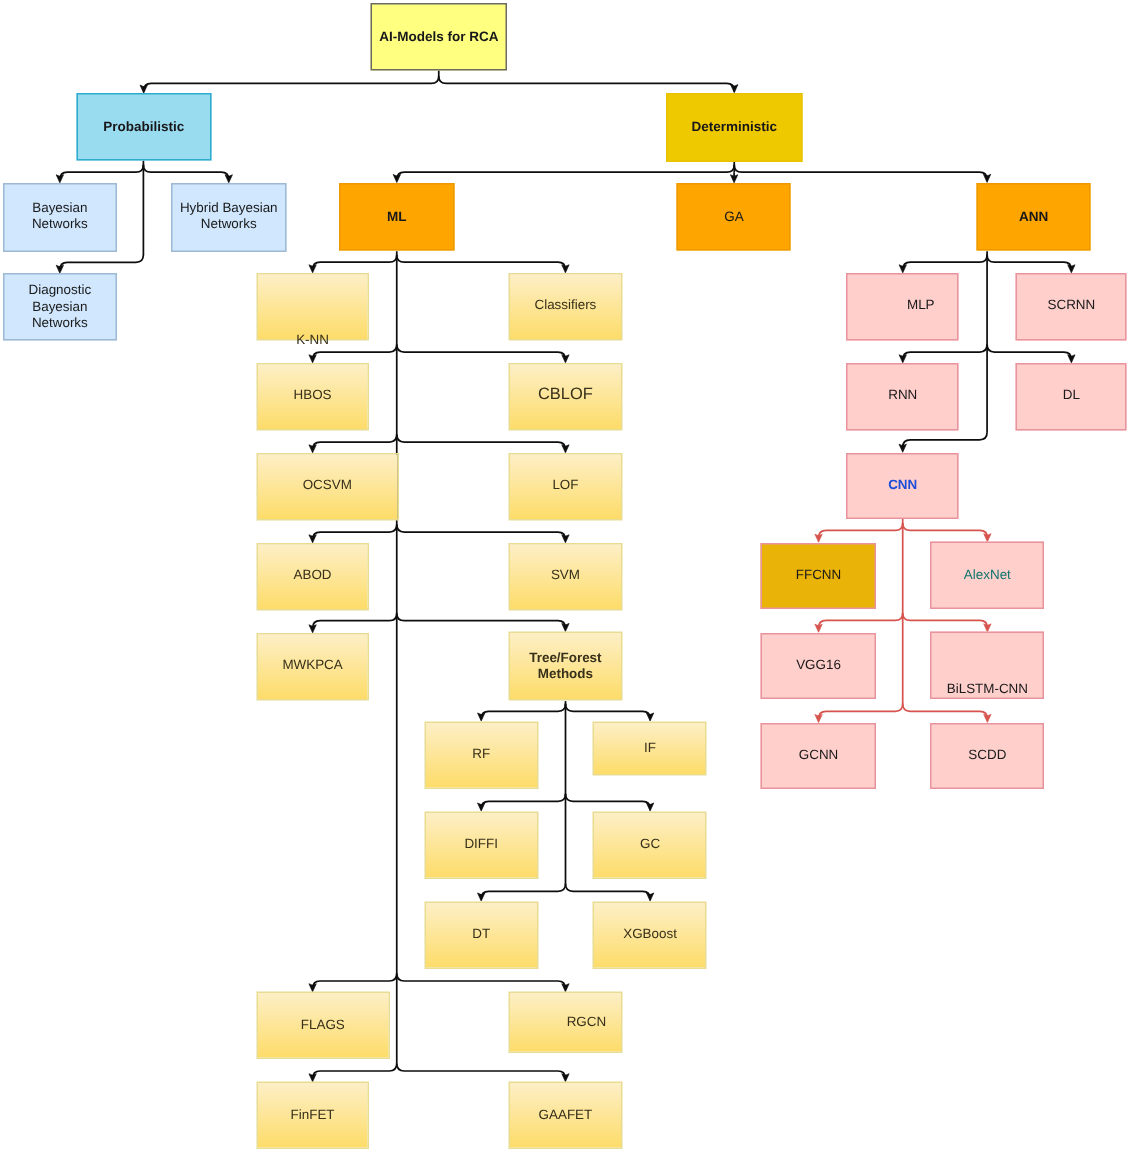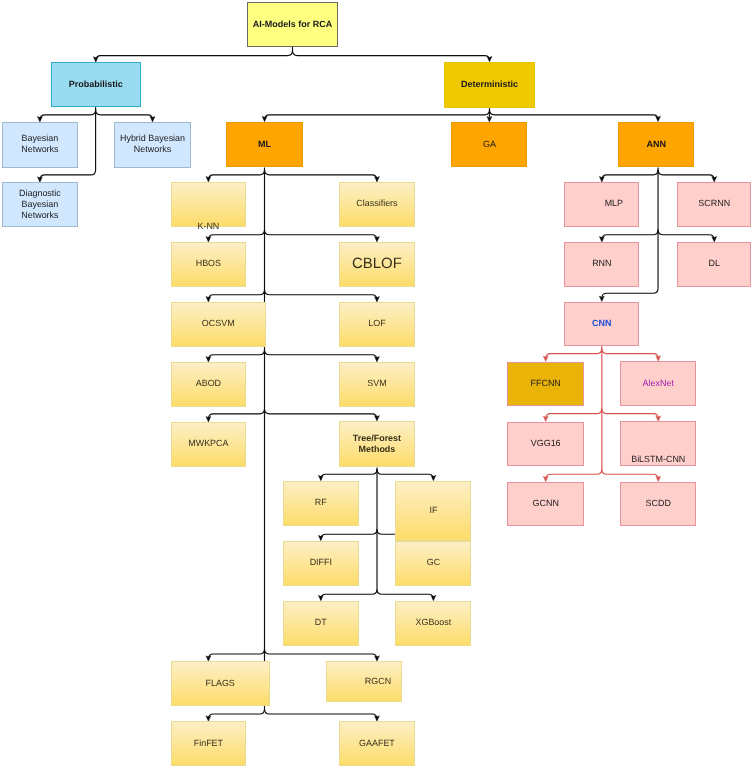--- a/index.html
+++ b/index.html
@@ -171,76 +171,76 @@
         <span class="lbl" style="font-size: 8.95px;">Diagnostic
 Bayesian
 Networks</span>
       </div>
     <div class="node" style="left: 226.4px; top: 121.7px; width: 76.3px; height: 45.8px; background: rgb(255, 165, 0); border-color: rgb(239, 153, 0); color: rgb(23, 23, 26);">
         <span class="lbl b" style="font-size: 9px;">ML</span>
       </div>
     <div class="node" style="left: 451.3px; top: 121.9px; width: 76.2px; height: 45.5px; background: rgb(255, 165, 0); border-color: rgb(239, 153, 0); color: rgb(23, 23, 26);">
         <span class="lbl" style="font-size: 9px;">GA</span>
       </div>
-    <div class="node" style="left: 618px; top: 121.6px; width: 76.3px; height: 45.9px; background: rgb(255, 165, 0); border-color: rgb(239, 153, 0); color: rgb(23, 23, 26);">
+    <div class="node" style="left: 651px; top: 121.6px; width: 76.3px; height: 45.9px; background: rgb(255, 165, 0); border-color: rgb(239, 153, 0); color: rgb(23, 23, 26);">
         <span class="lbl b" style="font-size: 9px;">ANN</span>
       </div>
     <div class="node" style="left: 170.7px; top: 181.9px; width: 75.4px; height: 44.7px; background: linear-gradient(rgb(253, 239, 198) 0%, rgb(253, 220, 105) 100%); border-color: rgb(232, 220, 146); color: rgb(55, 48, 26);">
         <span class="lbl" style="font-size: 8.95px; margin-top: 45px;">K-NN</span>
       </div>
     <div class="node" style="left: 170.7px; top: 241.9px; width: 75.4px; height: 44.7px; background: linear-gradient(rgb(253, 239, 198) 0%, rgb(253, 220, 105) 100%); border-color: rgb(232, 220, 146); color: rgb(55, 48, 26);">
         <span class="lbl" style="font-size: 8.95px;">HBOS</span>
       </div>
     <div class="node" style="left: 170.7px; top: 301.9px; width: 95px; height: 44.7px; background: linear-gradient(rgb(253, 239, 198) 0%, rgb(253, 220, 105) 100%); border-color: rgb(232, 220, 146); color: rgb(55, 48, 26);">
         <span class="lbl" style="font-size: 8.95px;">OCSVM</span>
       </div>
     <div class="node" style="left: 170.7px; top: 361.9px; width: 75.4px; height: 44.7px; background: linear-gradient(rgb(253, 239, 198) 0%, rgb(253, 220, 105) 100%); border-color: rgb(232, 220, 146); color: rgb(55, 48, 26);">
         <span class="lbl" style="font-size: 8.95px;">ABOD</span>
       </div>
     <div class="node" style="left: 170.7px; top: 421.9px; width: 75.4px; height: 44.7px; background: linear-gradient(rgb(253, 239, 198) 0%, rgb(253, 220, 105) 100%); border-color: rgb(232, 220, 146); color: rgb(55, 48, 26);">
         <span class="lbl" style="font-size: 8.95px;">MWKPCA</span>
       </div>
-    <div class="node" style="left: 170.7px; top: 661.2px; width: 99px; height: 44.7px; background: linear-gradient(rgb(253, 239, 198) 0%, rgb(253, 220, 105) 100%); border-color: rgb(232, 220, 146); color: rgb(55, 48, 26);">
+    <div class="node" style="left: 170.7px; top: 661.2px; width: 89px; height: 44.7px; background: linear-gradient(rgb(253, 239, 198) 0%, rgb(253, 220, 105) 100%); border-color: rgb(232, 220, 146); color: rgb(55, 48, 26);">
         <span class="lbl" style="font-size: 8.95px;">FLAGS</span>
       </div>
     <div class="node" style="left: 170.7px; top: 721.2px; width: 75.4px; height: 44.7px; background: linear-gradient(rgb(253, 239, 198) 0%, rgb(253, 220, 105) 100%); border-color: rgb(232, 220, 146); color: rgb(55, 48, 26);">
         <span class="lbl" style="font-size: 8.95px;">FinFET</span>
       </div>
     <div class="node" style="left: 339px; top: 181.9px; width: 75.9px; height: 44.7px; background: linear-gradient(rgb(253, 239, 198) 0%, rgb(253, 220, 105) 100%); border-color: rgb(232, 220, 146); color: rgb(55, 48, 26);">
         <span class="lbl" style="font-size: 8.95px;">Classifiers</span>
       </div>
     <div class="node" style="left: 339px; top: 241.9px; width: 75.9px; height: 44.7px; background: linear-gradient(rgb(253, 239, 198) 0%, rgb(253, 220, 105) 100%); border-color: rgb(232, 220, 146); color: rgb(55, 48, 26);">
-        <span class="lbl" style="font-size: 15px;">CBLOF</span>
+        <span class="lbl" style="font-size: 11px;">CBLOF</span>
       </div>
     <div class="node" style="left: 339px; top: 301.9px; width: 75.9px; height: 44.7px; background: linear-gradient(rgb(253, 239, 198) 0%, rgb(253, 220, 105) 100%); border-color: rgb(232, 220, 146); color: rgb(55, 48, 26);">
         <span class="lbl" style="font-size: 8.95px;">LOF</span>
       </div>
     <div class="node" style="left: 339px; top: 361.9px; width: 75.9px; height: 44.7px; background: linear-gradient(rgb(253, 239, 198) 0%, rgb(253, 220, 105) 100%); border-color: rgb(232, 220, 146); color: rgb(55, 48, 26);">
         <span class="lbl" style="font-size: 8.95px;">SVM</span>
       </div>
     <div class="node" style="left: 339px; top: 421px; width: 75.9px; height: 46.4px; background: linear-gradient(rgb(253, 239, 198) 0%, rgb(253, 220, 105) 100%); border-color: rgb(232, 220, 146); color: rgb(55, 48, 26);">
         <span class="lbl b" style="font-size: 8.95px;">Tree/Forest
 Methods</span>
       </div>
-    <div class="node" style="left: 326px; top: 661.2px; width: 75.9px; height: 41px; background: linear-gradient(rgb(253, 239, 198) 0%, rgb(253, 220, 105) 100%); border-color: rgb(232, 220, 146); color: rgb(55, 48, 26); padding-left: 28px;">
+    <div class="node" style="left: 339px; top: 661.2px; width: 75.9px; height: 41px; background: linear-gradient(rgb(253, 239, 198) 0%, rgb(253, 220, 105) 100%); border-color: rgb(232, 220, 146); color: rgb(55, 48, 26); padding-left: 28px;">
         <span class="lbl" style="font-size: 8.95px;">RGCN</span>
       </div>
     <div class="node" style="left: 339px; top: 721.2px; width: 75.9px; height: 44.7px; background: linear-gradient(rgb(253, 239, 198) 0%, rgb(253, 220, 105) 100%); border-color: rgb(232, 220, 146); color: rgb(55, 48, 26);">
         <span class="lbl" style="font-size: 8.95px;">GAAFET</span>
       </div>
     <div class="node" style="left: 282.8px; top: 480.7px; width: 76px; height: 45.3px; background: linear-gradient(rgb(253, 239, 198) 0%, rgb(253, 220, 105) 100%); border-color: rgb(232, 220, 146); color: rgb(55, 48, 26);">
         <span class="lbl" style="font-size: 8.95px;">RF</span>
       </div>
     <div class="node" style="left: 282.8px; top: 540.7px; width: 76px; height: 45.3px; background: linear-gradient(rgb(253, 239, 198) 0%, rgb(253, 220, 105) 100%); border-color: rgb(232, 220, 146); color: rgb(55, 48, 26);">
         <span class="lbl" style="font-size: 8.95px;">DIFFI</span>
       </div>
     <div class="node" style="left: 282.8px; top: 600.7px; width: 76px; height: 45.3px; background: linear-gradient(rgb(253, 239, 198) 0%, rgb(253, 220, 105) 100%); border-color: rgb(232, 220, 146); color: rgb(55, 48, 26);">
         <span class="lbl" style="font-size: 8.95px;">DT</span>
       </div>
-    <div class="node" style="left: 395.4px; top: 480.7px; width: 76px; height: 60px; background: linear-gradient(rgb(253, 239, 198) 0%, rgb(253, 220, 105) 100%); border-color: rgb(232, 220, 146); color: rgb(55, 48, 26);">
+    <div class="node" style="left: 395.4px; top: 480.7px; width: 76px; height: 36px; background: linear-gradient(rgb(253, 239, 198) 0%, rgb(253, 220, 105) 100%); border-color: rgb(232, 220, 146); color: rgb(55, 48, 26);">
         <span class="lbl" style="font-size: 8.95px;">IF</span>
       </div>
     <div class="node" style="left: 395.4px; top: 540.7px; width: 76px; height: 45.3px; background: linear-gradient(rgb(253, 239, 198) 0%, rgb(253, 220, 105) 100%); border-color: rgb(232, 220, 146); color: rgb(55, 48, 26);">
         <span class="lbl" style="font-size: 8.95px;">GC</span>
       </div>
     <div class="node" style="left: 395.4px; top: 600.7px; width: 76px; height: 45.3px; background: linear-gradient(rgb(253, 239, 198) 0%, rgb(253, 220, 105) 100%); border-color: rgb(232, 220, 146); color: rgb(55, 48, 26);">
         <span class="lbl" style="font-size: 8.95px;">XGBoost</span>
       </div>
     <div class="node" style="left: 564.3px; top: 181.9px; width: 75.1px; height: 44.9px; background: rgb(255, 207, 204); border-color: rgb(232, 147, 157); color: rgb(26, 26, 26); padding-left: 24px;">
         <span class="lbl" style="font-size: 8.95px;">MLP</span>
@@ -259,21 +259,21 @@
       </div>
     <div class="node" style="left: 507.4px; top: 361.5px; width: 76.6px; height: 44.8px; background: #eab308; border-color: rgb(232, 147, 157); color: rgb(26, 26, 26);">
         <span class="lbl" style="font-size: 8.95px;">FFCNN</span>
       </div>
     <div class="node" style="left: 507.4px; top: 421.5px; width: 76.6px; height: 44.8px; background: rgb(255, 207, 204); border-color: rgb(232, 147, 157); color: rgb(26, 26, 26);">
         <span class="lbl" style="font-size: 8.95px;">VGG16</span>
       </div>
     <div class="node" style="left: 507.4px; top: 481.7px; width: 76.6px; height: 44.8px; background: rgb(255, 207, 204); border-color: rgb(232, 147, 157); color: rgb(26, 26, 26);">
         <span class="lbl" style="font-size: 8.95px;">GCNN</span>
       </div>
-    <div class="node" style="left: 620.4px; top: 361.2px; width: 75.7px; height: 44.8px; background: rgb(255, 207, 204); border-color: rgb(232, 147, 157); color: #a21caf;">
+    <div class="node" style="left: 620.4px; top: 361.2px; width: 75.7px; height: 44.8px; background: rgb(255, 207, 204); border-color: rgb(232, 147, 157); color: #0f766e;">
         <span class="lbl" style="font-size: 8.95px;">AlexNet</span>
       </div>
     <div class="node" style="left: 620.4px; top: 421.3px; width: 75.7px; height: 44.8px; background: rgb(255, 207, 204); border-color: rgb(232, 147, 157); color: rgb(26, 26, 26); align-items: flex-end;">
         <span class="lbl" style="font-size: 8.95px;">BiLSTM-CNN</span>
       </div>
     <div class="node" style="left: 620.4px; top: 481.6px; width: 75.7px; height: 44.8px; background: rgb(255, 207, 204); border-color: rgb(232, 147, 157); color: rgb(26, 26, 26);">
         <span class="lbl" style="font-size: 8.95px;">SCDD</span>
       </div>
   </div>
 </div>

